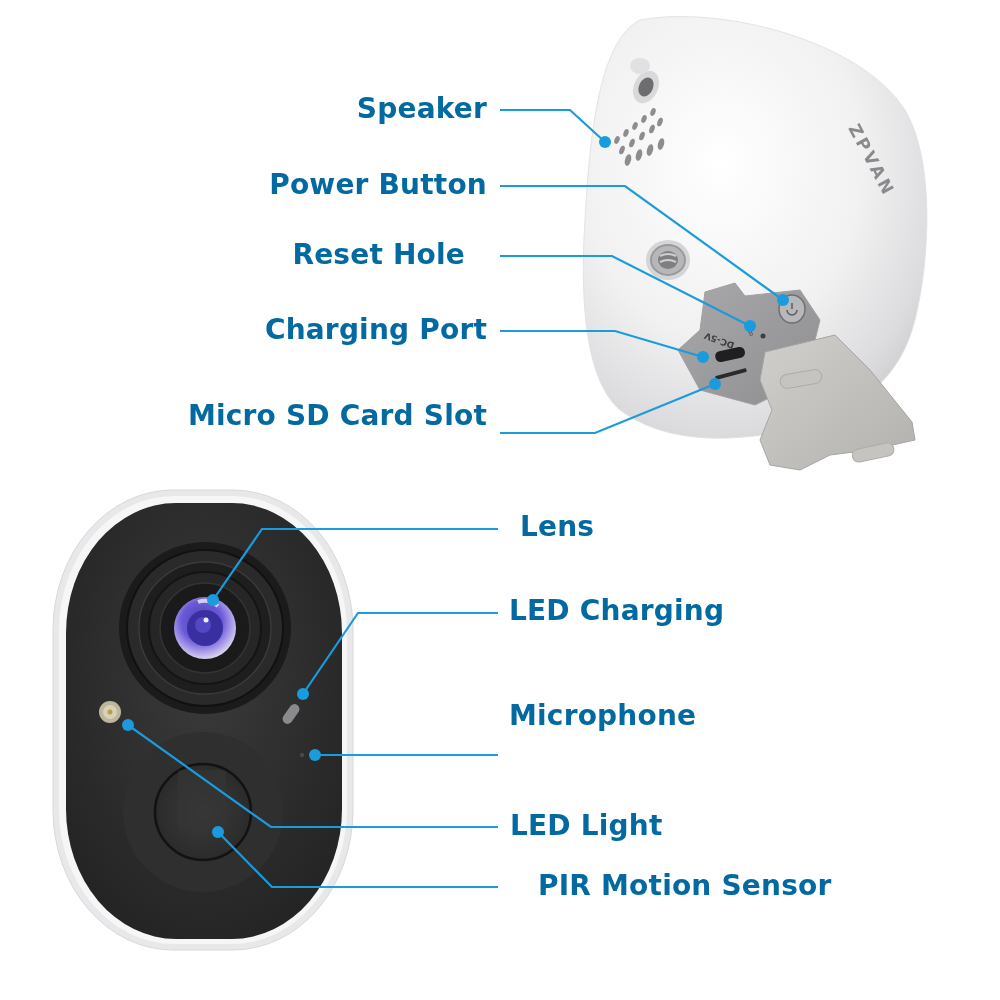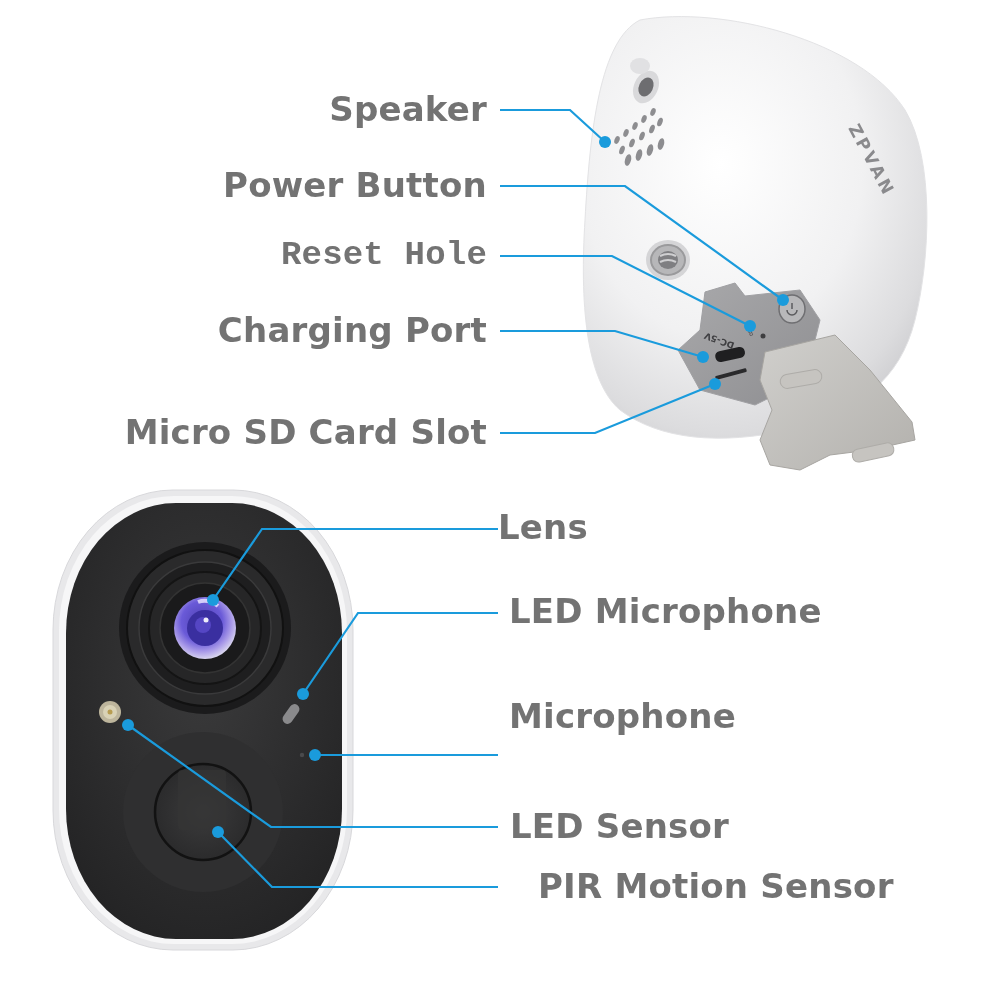--- a/index.html
+++ b/index.html
@@ -1,19 +1,19 @@
 <!DOCTYPE html>
 <html><head>
 <meta charset="utf-8">
 <style>
   html, body { margin: 0; padding: 0; background: #ffffff; }
   body { width: 1000px; height: 1000px; position: relative; overflow: hidden;
          font-family: "DejaVu Sans", "Liberation Sans", sans-serif; }
   .stage { position: absolute; left: 0; top: 0; width: 1000px; height: 1000px; }
-  .label { position: absolute; font-size: 34px; font-weight: bold; color: #737373;
+  .label { position: absolute; font-size: 28px; font-weight: bold; color: #0369a1;
            white-space: nowrap; line-height: 32px; letter-spacing: 0.2px; }
   .label.right { text-align: right; }
   svg.overlay { position: absolute; left: 0; top: 0; width: 1000px; height: 1000px; }
 </style>
 </head>
 <body>
 
 <div class="stage">
 
   <svg class="overlay" viewBox="0 0 1000 1000">
@@ -164,23 +164,23 @@
       <circle cx="213" cy="600" r="6"></circle>
       <circle cx="303" cy="694" r="6"></circle>
       <circle cx="315" cy="755" r="6"></circle>
       <circle cx="128" cy="725" r="6"></circle>
       <circle cx="218" cy="832" r="6"></circle>
     </g>
   </svg>
 
   <div class="label right" style="right:513px; top:93px;">Speaker</div>
   <div class="label right" style="right:513px; top:169px;margin-left:15px;">Power Button</div>
-  <div class="label right" style="right:513px; top:239px;font-family:Liberation Mono, monospace;">Reset Hole</div>
+  <div class="label right" style="right:535px; top:239px;">Reset Hole</div>
   <div class="label right" style="right:513px; top:314px;margin-left:20px;">Charging Port</div>
-  <div class="label right" style="right:513px; top:416px;">Micro SD Card Slot</div>
+  <div class="label right" style="right:513px; top:400px;">Micro SD Card Slot</div>
 
-  <div class="label" style="left:498px; top:511px;">Lens</div>
-  <div class="label" style="left:509px; top:595px;">LED Microphone</div>
+  <div class="label" style="left:520px; top:511px;">Lens</div>
+  <div class="label" style="left:509px; top:595px;">LED Charging</div>
   <div class="label" style="left:509px; top:700px;">Microphone</div>
-  <div class="label" style="left:510px; top:810px;">LED Sensor</div>
+  <div class="label" style="left:510px; top:810px;">LED Light</div>
   <div class="label" style="left:538px; top:870px;">PIR Motion Sensor</div>
 
 </div>
 
 </body></html>

